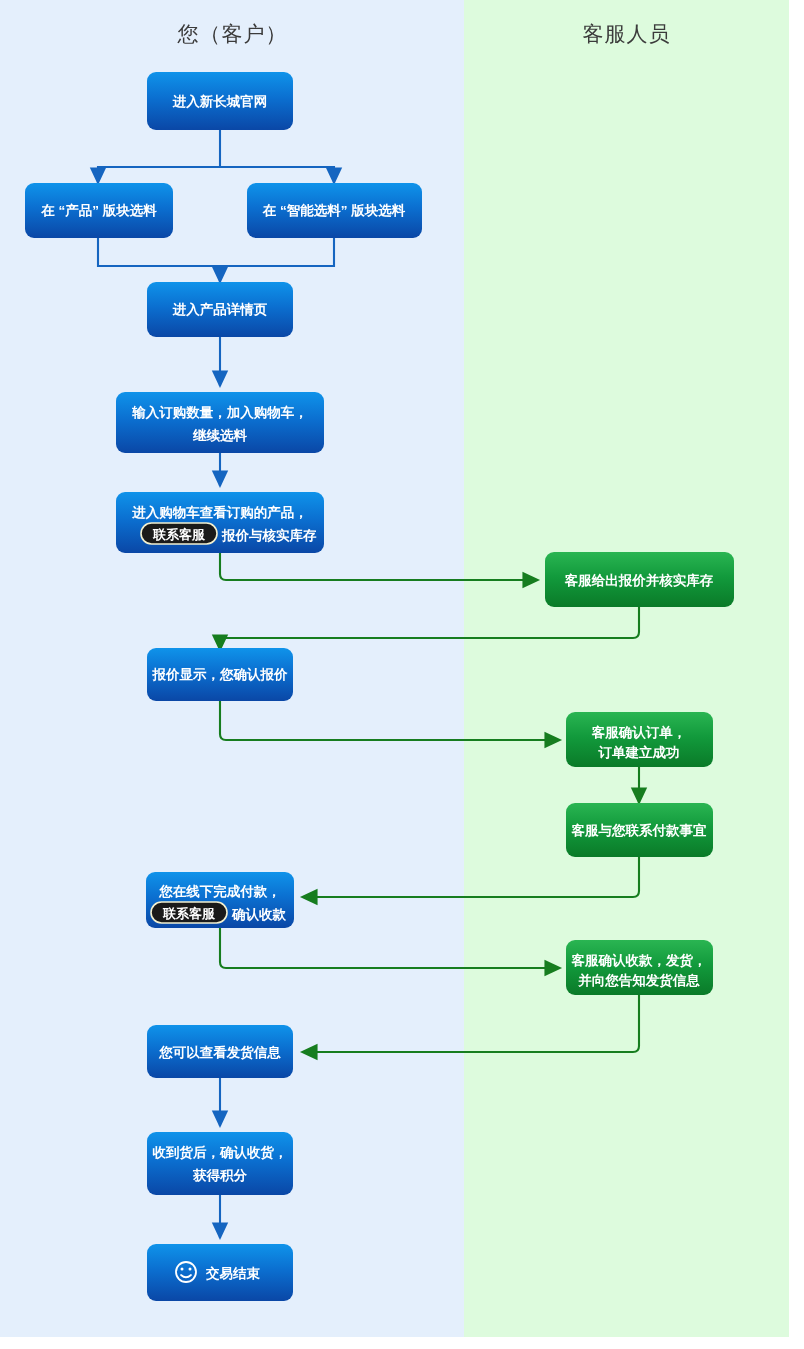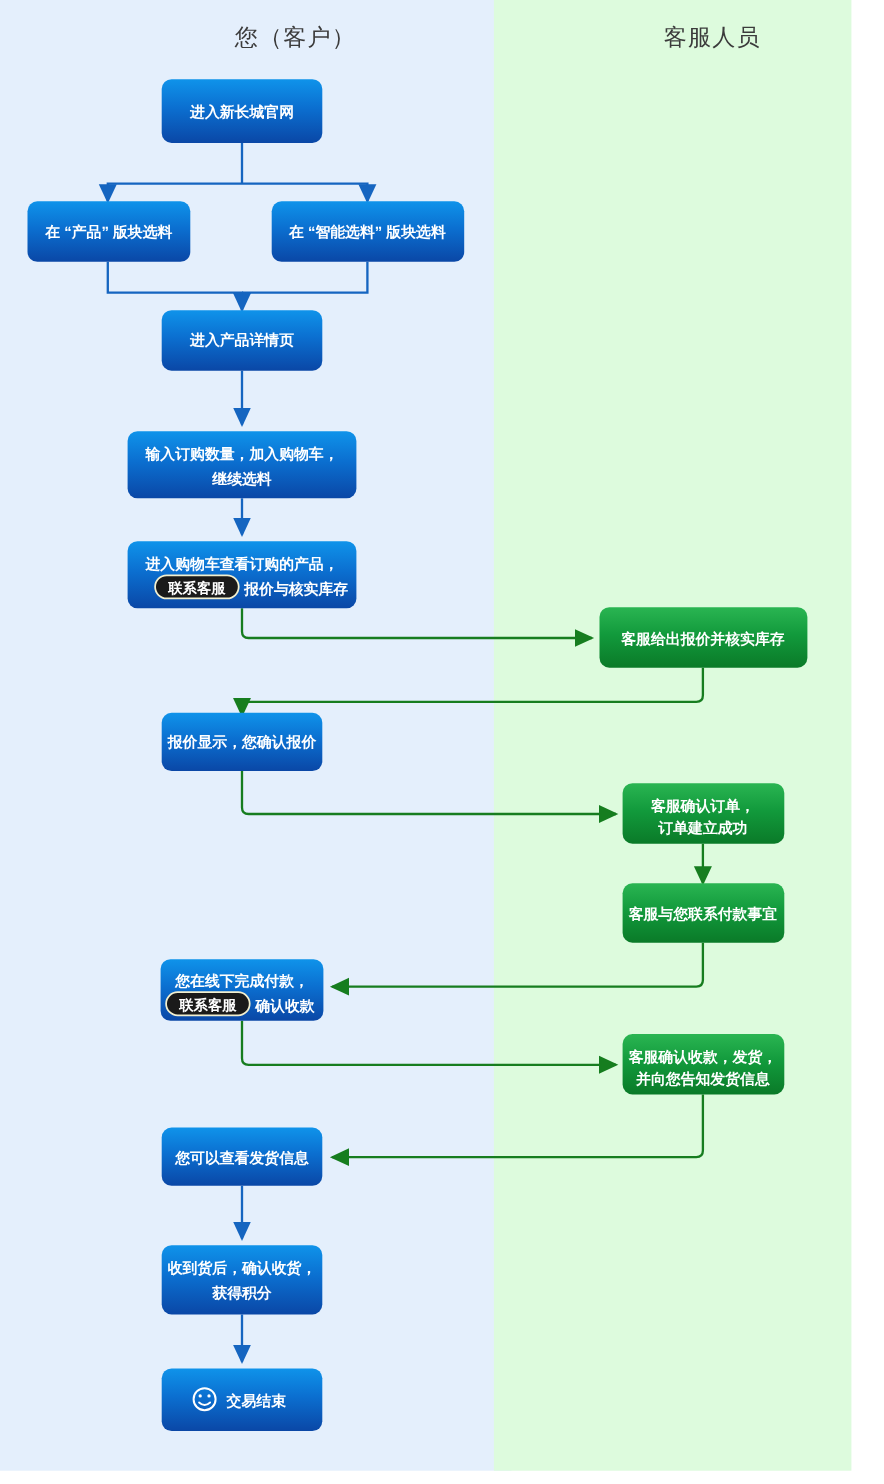--- a/index.html
+++ b/index.html
@@ -1,22 +1,22 @@
 <!DOCTYPE html>
 <html><head>
 <meta charset="utf-8">
 <style>
   html,body{margin:0;padding:0;background:#ffffff;}
   body{font-family:"Liberation Sans","DejaVu Sans",sans-serif;}
   #stage{position:relative;width:804px;height:1349px;overflow:hidden;background:#ffffff;}
   .lane{position:absolute;top:0;}
   .lane-customer{left:0;width:465px;height:1337px;background:#e4effc;}
-  .lane-service{left:449px;width:325px;height:1337px;background:#ddfbdd;}
+  .lane-service{left:464px;width:325px;height:1337px;background:#ddfbdd;}
   .lane-title{position:absolute;top:20px;width:100%;text-align:center;
-     font-size:21px;color:#3b3b3b;letter-spacing:1px;padding-left:36px;}
+     font-size:21px;color:#3b3b3b;letter-spacing:1px;}
   svg.flow{position:absolute;left:0;top:0;width:804px;height:1349px;}
   .node-label{fill:#ffffff;font-size:13.5px;font-weight:bold;
      font-family:"Liberation Sans","DejaVu Sans",sans-serif;}
   .badge-text{fill:#ffffff;font-size:13px;font-weight:bold;
      font-family:"Liberation Sans","DejaVu Sans",sans-serif;}
 </style>
 </head>
 <body>
 
 <div id="stage">

